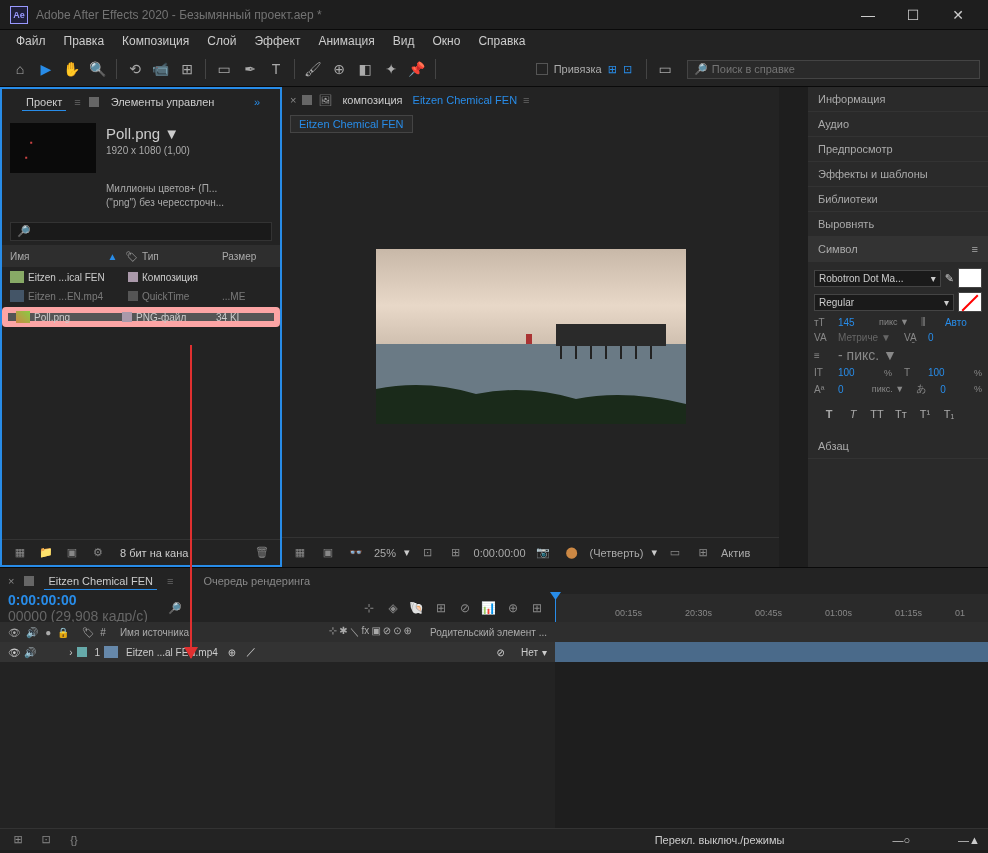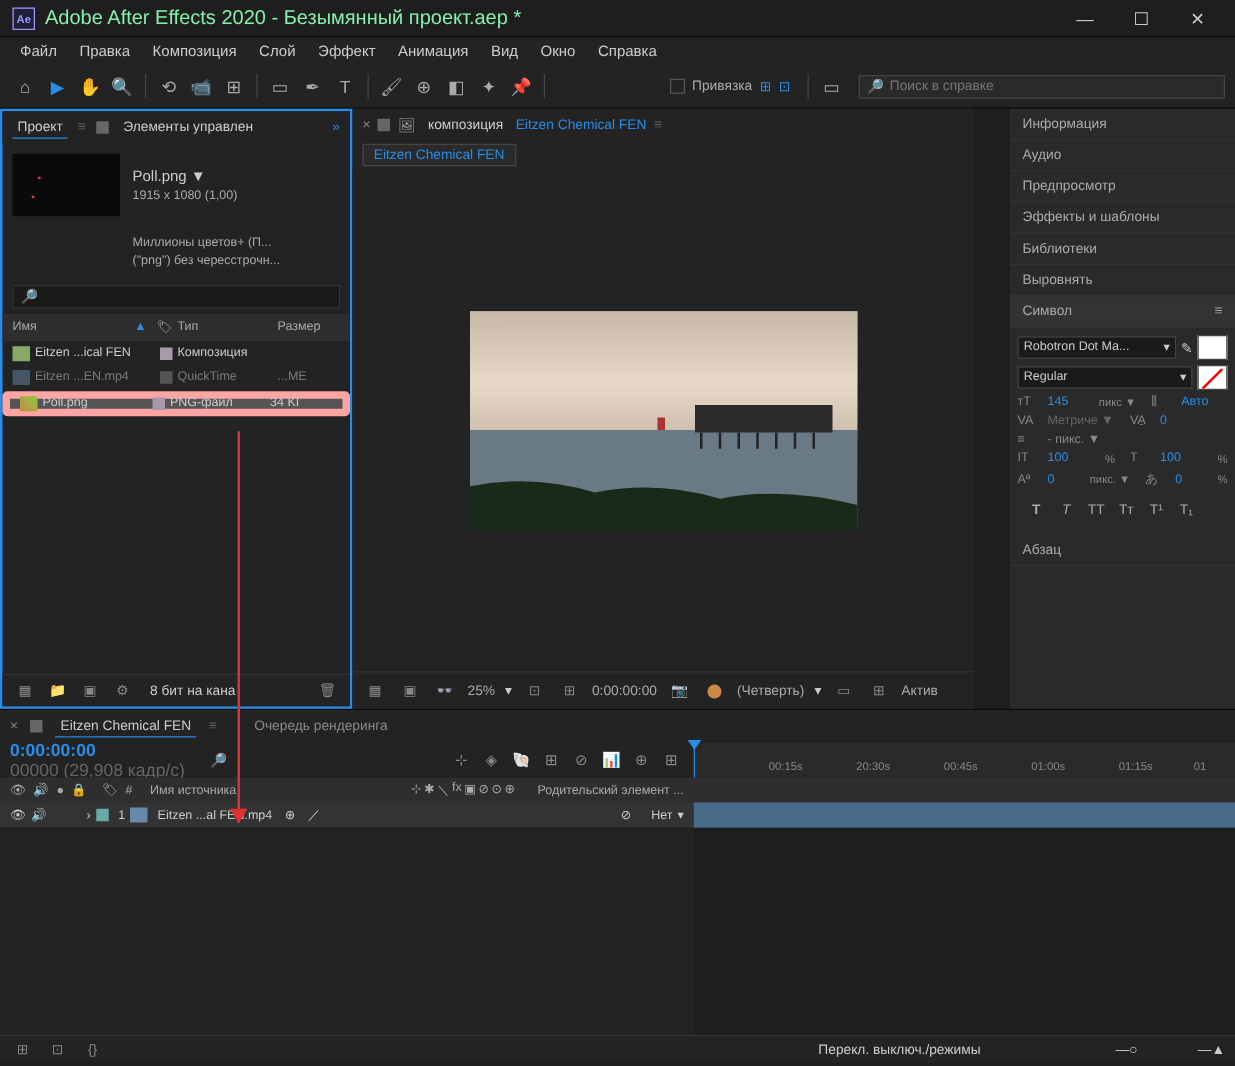--- a/index.html
+++ b/index.html
@@ -1,42 +1,42 @@
 <!DOCTYPE html>
 <html><head>
 <meta charset="utf-8">
 <style>
 * { box-sizing: border-box; margin: 0; padding: 0; font-family: 'Segoe UI', Arial, sans-serif; }
 body { background: #1e1e1e; width: 988px; height: 853px; overflow: hidden; position: relative; color: #ccc; font-size: 11px; }
 .titlebar { height: 30px; background: #1e1e1e; display: flex; align-items: center; padding: 0 10px; border-bottom: 1px solid #0a0a0a; }
 .ae-logo { width: 18px; height: 18px; background: #1f1f3a; border: 1px solid #9999ff; display: flex; align-items: center; justify-content: center; color: #9999ff; font-size: 9px; font-weight: bold; margin-right: 8px; }
-.titlebar-title { color: #86efac; font-size: 16px; flex: 1; }
+.titlebar-title { color: #737373; font-size: 12px; flex: 1; }
 .win-controls { display: flex; gap: 15px; margin-right: 5px; }
 .win-btn { width: 30px; height: 20px; display: flex; align-items: center; justify-content: center; cursor: pointer; color: #ccc; font-size: 14px; }
 .menubar { height: 22px; background: #232323; display: flex; align-items: center; padding: 0 8px; gap: 2px; }
 .menu-item { padding: 2px 8px; color: #ccc; font-size: 12px; cursor: pointer; }
 .toolbar { height: 35px; background: #232323; display: flex; align-items: center; padding: 0 8px; gap: 2px; border-bottom: 1px solid #0a0a0a; }
 .tool-btn { width: 24px; height: 24px; display: flex; align-items: center; justify-content: center; cursor: pointer; color: #aaa; font-size: 14px; }
 .tool-btn.active { color: #288ce8; }
 .tool-sep { width: 1px; height: 20px; background: #444; margin: 0 4px; }
 .tool-group { display: flex; align-items: center; gap: 6px; padding: 0 8px; color: #aaa; font-size: 11px; }
 .checkbox { width: 12px; height: 12px; border: 1px solid #555; }
 .search-bar { flex: 1; display: flex; align-items: center; background: #2a2a2a; border: 1px solid #444; padding: 2px 6px; margin-left: 8px; }
 .search-bar input { background: transparent; border: none; color: #888; font-size: 11px; flex: 1; outline: none; }
 .main-content { display: flex; height: 480px; }
 .left-panel { width: 282px; background: #232323; border: 2px solid #288ce8; display: flex; flex-direction: column; }
-.panel-tabs { display: flex; align-items: center; height: 26px; padding: 0 8px; gap: 8px; background: #232323; }
+.panel-tabs { display: flex; align-items: center; height: 26px; padding: 0 20px; gap: 8px; background: #232323; }
 .panel-tab { color: #ccc; font-size: 11px; padding: 2px 4px; }
 .panel-tab.active { border-bottom: 1px solid #288ce8; }
 .proj-preview { display: flex; padding: 8px; gap: 10px; }
 .thumb { width: 86px; height: 50px; background: #0a0a0a; position: relative; }
 .thumb-dot1 { position: absolute; top: 15px; left: 20px; color: #c44; font-size: 8px; }
 .thumb-dot2 { position: absolute; top: 30px; left: 15px; color: #c44; font-size: 8px; }
 .proj-info { flex: 1; color: #aaa; font-size: 10px; line-height: 1.4; }
-.proj-name { color: #ccc; font-size: 12px; margin-top: 10px; }
+.proj-name { color: #ccc; font-size: 15px; }
 .proj-search { margin: 4px 8px; background: #1a1a1a; border: 1px solid #333; padding: 2px 6px; display: flex; align-items: center; }
 .proj-search input { background: transparent; border: none; color: #888; flex: 1; outline: none; font-size: 11px; }
 .proj-header { display: flex; align-items: center; height: 22px; padding: 0 8px; background: #2e2e2e; font-size: 10px; color: #aaa; }
 .col-name { flex: 1; }
 .col-type { width: 80px; }
 .col-size { width: 50px; text-align: left; }
 .proj-row { display: flex; align-items: center; height: 20px; padding: 0 8px; font-size: 10px; color: #ccc; }
 .proj-row.highlighted { background: #555; border: 6px solid #fca5a5; border-radius: 4px; }
 .proj-row.dim { opacity: 0.5; }
 .file-icon { width: 14px; height: 12px; margin-right: 4px; display: inline-block; }
@@ -163,21 +163,21 @@
       <span class="panel-tab">Элементы управлен</span>
       <span style="margin-left:auto;color:#288ce8">»</span>
     </div>
     <div class="proj-preview">
       <div class="thumb">
         <span class="thumb-dot1">▪</span>
           <span class="thumb-dot2">▪</span>
       </div>
       <div class="proj-info">
         <div class="proj-name">Poll.png ▼</div>
-        <div>1915 x 1080 (1,00)</div>
+        <div>1920 x 1080 (1,00)</div>
         <div style="margin-top:24px">Миллионы цветов+ (П...</div>
         <div>("png") без чересстрочн...</div>
       </div>
     </div>
     <div class="proj-search">
       <span>🔎</span>
         <input style="">
     </div>
     <div class="proj-header">
       <span class="col-name">Имя</span>
@@ -310,21 +310,21 @@
         <span class="char-val">Авто</span>
       </div>
       <div class="char-row">
         <span class="char-label">VA</span>
         <span class="char-val dim">Метриче ▼</span>
         <span class="char-label" style="margin-left:8px">VA̱</span>
         <span class="char-val">0</span>
       </div>
       <div class="char-row">
         <span class="char-label">≡</span>
-        <span style="color:#888;font-size:10px">- пикс. ▼</span>
+        <span style="color:#888;font-size:14px">- пикс. ▼</span>
       </div>
       <div class="char-row">
         <span class="char-label">IT</span>
         <span class="char-val">100</span>
         <span style="color:#888;font-size:9px">%</span>
         <span class="char-label" style="margin-left:8px">T</span>
         <span class="char-val">100</span>
         <span style="color:#888;font-size:9px">%</span>
       </div>
       <div class="char-row">

